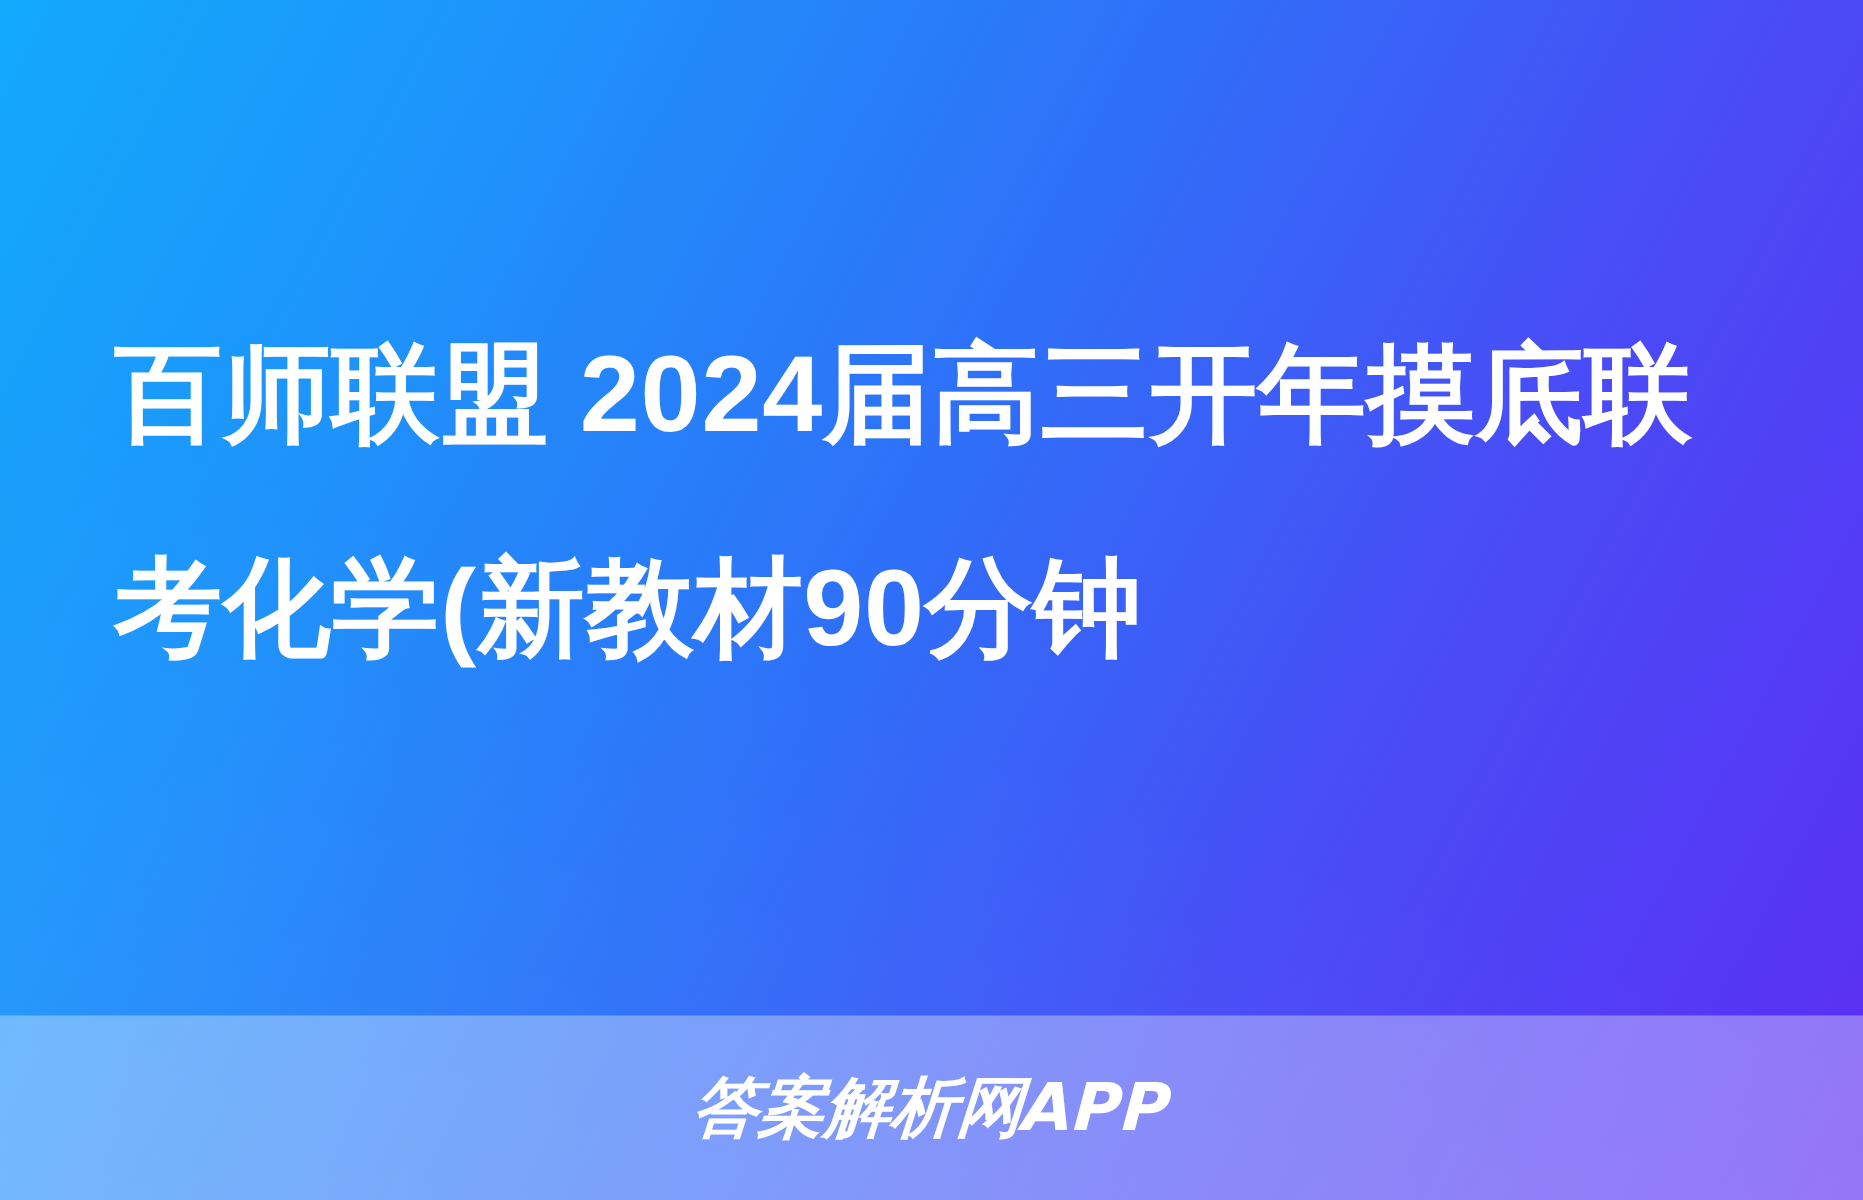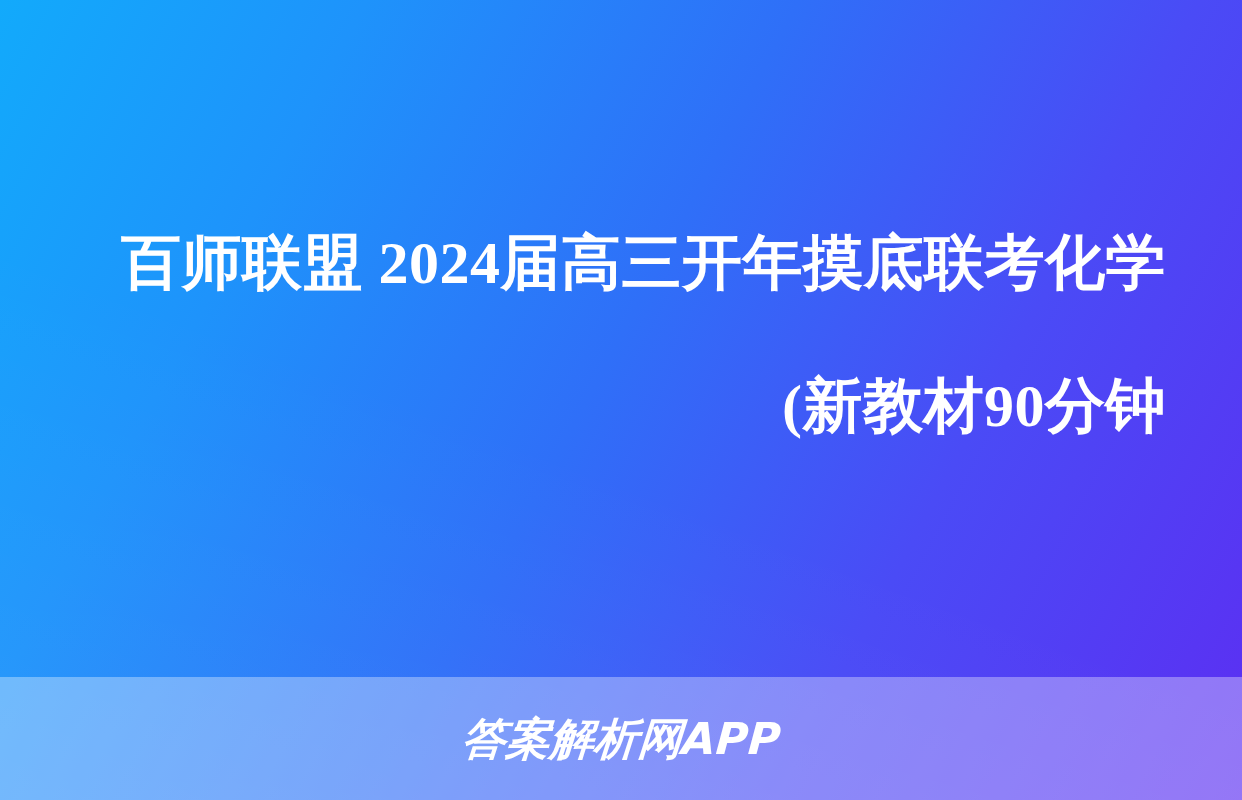--- a/index.html
+++ b/index.html
@@ -43,26 +43,26 @@
     align-items: center;
     justify-content: center;
     padding: 0;
     box-sizing: border-box;
   }
 
   .poster-title {
     width: 1090px;
     margin: 0;
     color: #ffffff;
-    font-family: Liberation Serif, serif;
-    font-size: 60px;
+    font-family: Liberation Sans, sans-serif;
+    font-size: 72px;
     font-weight: 700;
     line-height: 143px;
     letter-spacing: 0.5px;
-    text-align: right;
+    text-align: left;
     word-break: break-all;
     text-rendering: optimizeLegibility;
     transform: translateY(-4px);
   }
 
   
   .watermark-band {
     position: absolute;
     left: 0;
     top: 677px;

